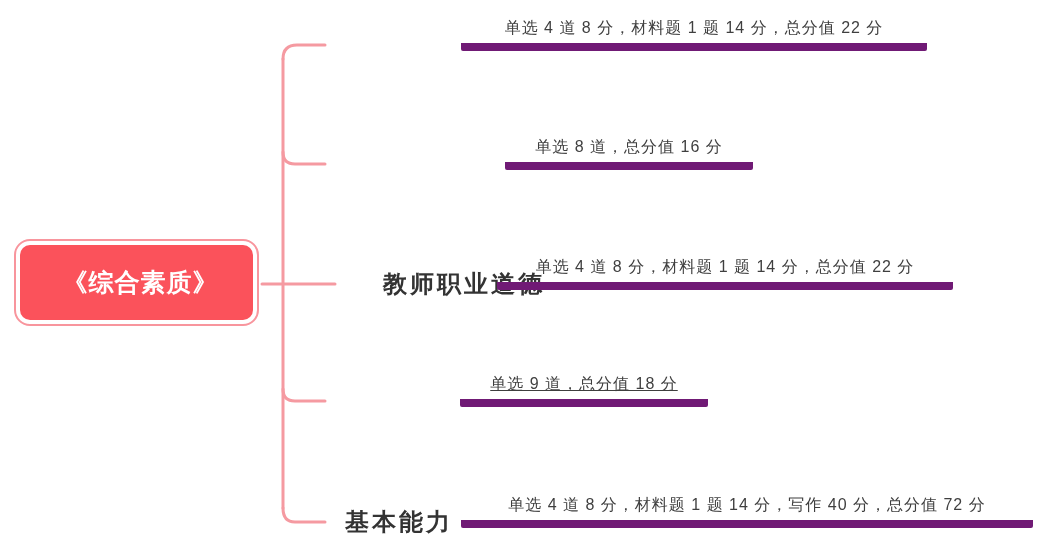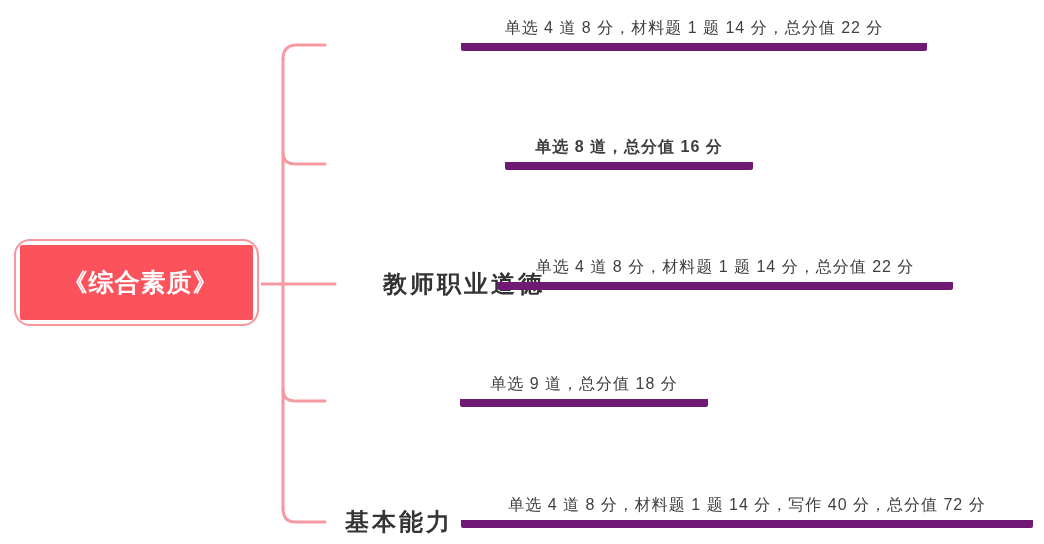--- a/index.html
+++ b/index.html
@@ -32,21 +32,21 @@
     box-sizing: border-box;
     border: 2px solid #f8959d;
     border-radius: 16px;
     background: #ffffff;
     padding: 4px;
     display: flex;
   }
   .root-inner {
     flex: 1;
     background: #fb525b;
-    border-radius: 2px;
+    border-radius: 10px;
     display: flex;
     align-items: center;
     justify-content: center;
     color: #ffffff;
     font-size: 25px;
     font-weight: bold;
     letter-spacing: 1px;
     padding-left: 8px;
   }
   
@@ -73,23 +73,23 @@
     font-size: 16px;
     line-height: 21px;
     letter-spacing: 1px;
     color: #3f3f3f;
     padding-bottom: 5px;
     border-bottom: 8px solid #701a75;
     border-radius: 0 0 2px 2px;
     white-space: nowrap;
   }
   .bd-1 { left: 461px; top: 17px;  width: 466px; }
-  .bd-2 { left: 505px; top: 136px; width: 248px; font-weight: bold; }
+  .bd-2 { left: 505px; top: 136px; width: 248px; }
   .bd-3 { left: 497px; top: 256px; width: 456px; }
-  .bd-4 { left: 460px; top: 373px; width: 248px; }
+  .bd-4 { left: 460px; top: 373px; width: 248px; text-decoration: underline; }
   .bd-5 { left: 461px; top: 494px; width: 572px; }
 </style>
 </head>
 <body>
 
 <div class="canvas">
 
   <svg class="connectors" viewBox="0 0 1044 544" xmlns="http://www.w3.org/2000/svg">
     <g stroke="#f59aa1" stroke-width="3" fill="none" stroke-linecap="round">
 

